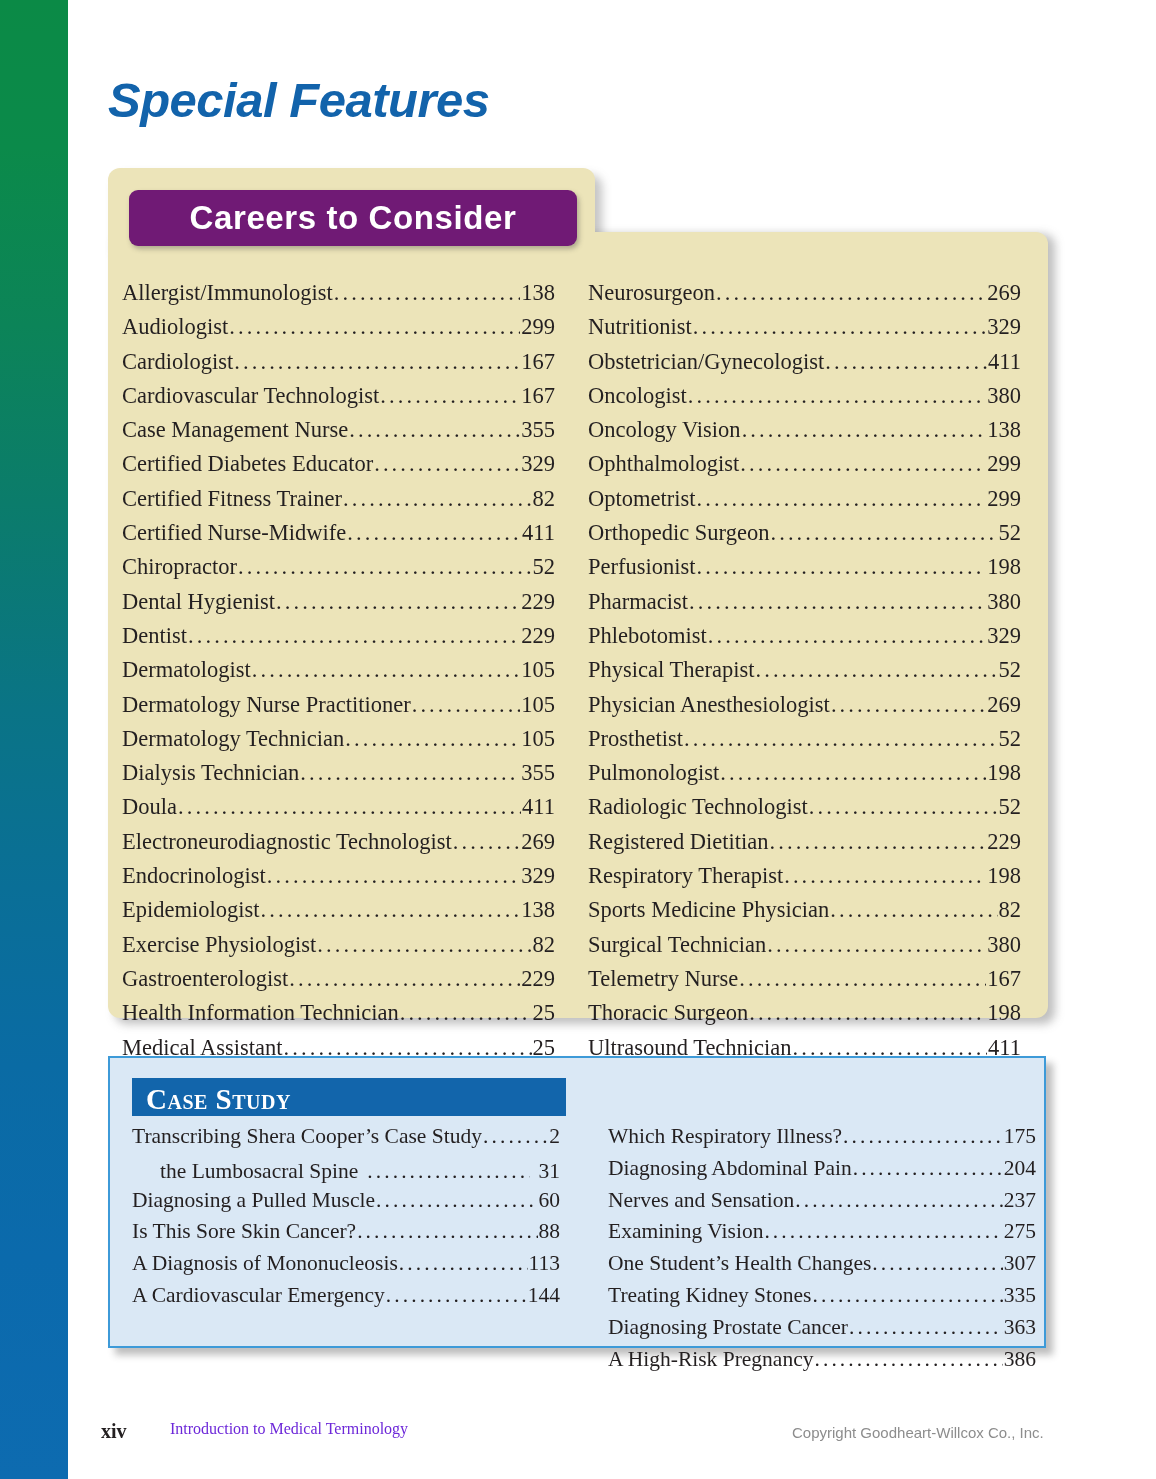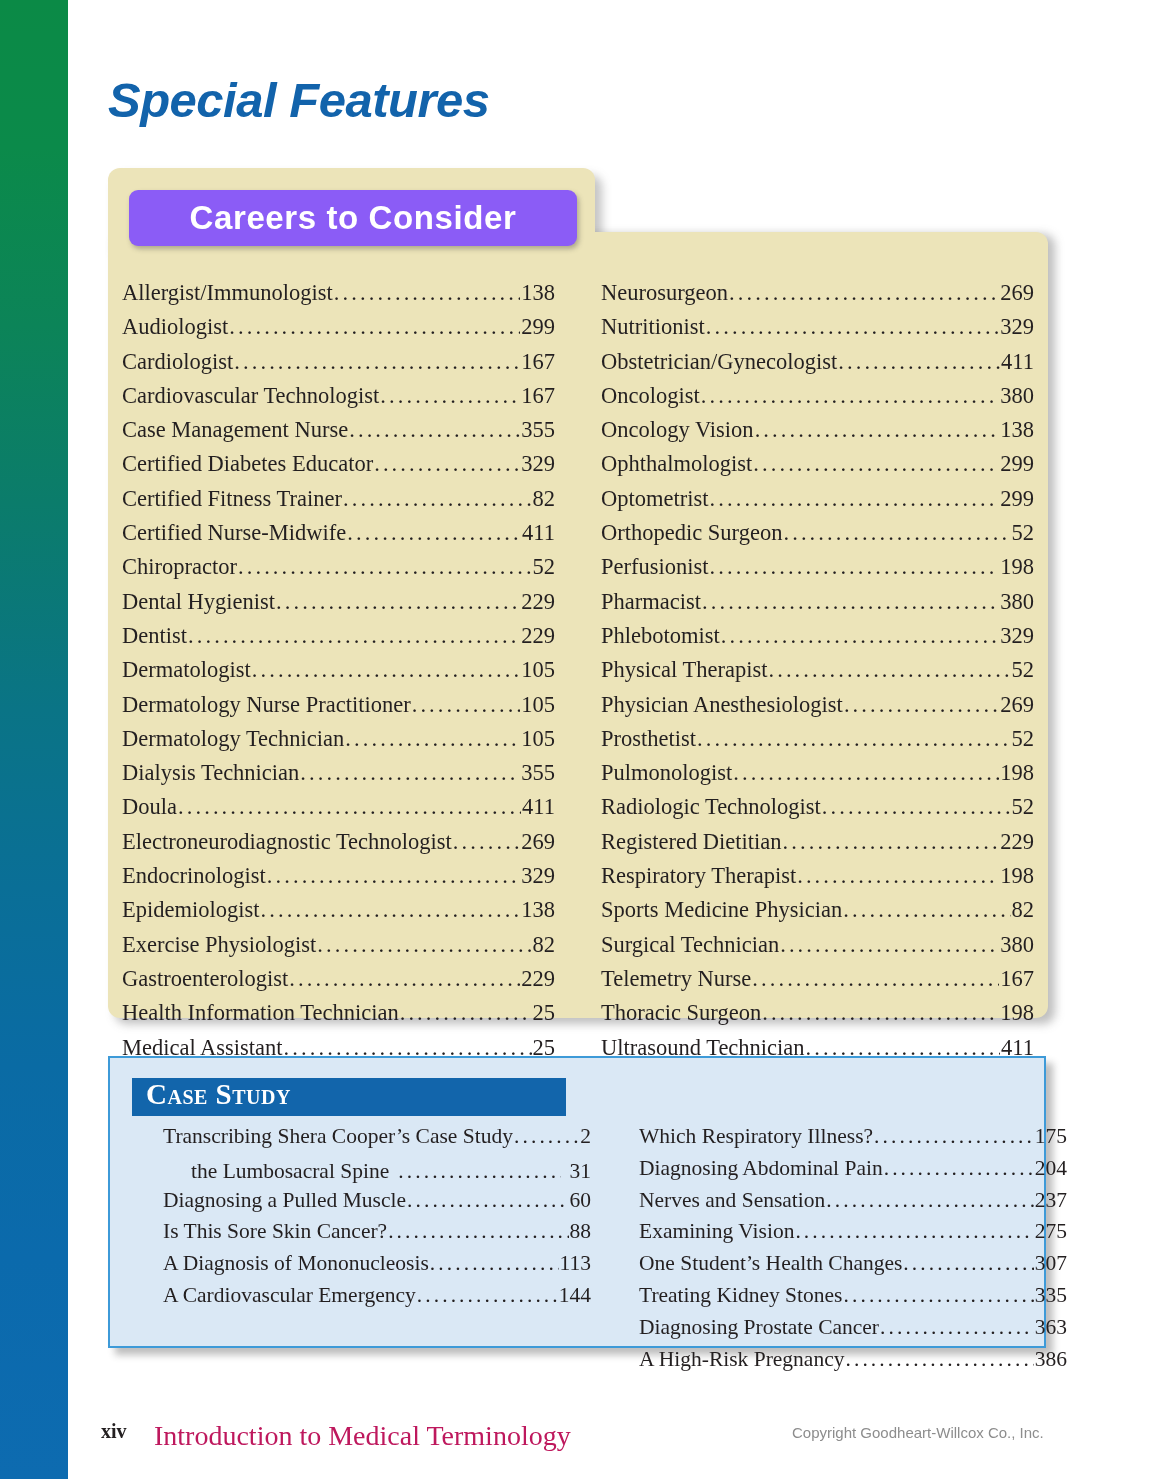--- a/index.html
+++ b/index.html
@@ -103,21 +103,21 @@
     width: 40px;
     height: 24px;
     background: #ece4b9;
   }
   #careers-badge {
     position: absolute;
     left: 21px;
     top: 22px;
     width: 448px;
     height: 56px;
-    background: #8b5cf6;
+    background: #701a75;
     border-radius: 9px;
     box-shadow: 2px 3px 5px rgba(60,60,60,0.35);
     display: flex;
     align-items: center;
     justify-content: center;
   }
   #careers-badge-label {
     font-family: "Liberation Sans", "DejaVu Sans", sans-serif;
     font-weight: bold;
     font-size: 33px;
@@ -154,21 +154,21 @@
   .leader-row .entry-page {
     flex: 0 0 auto;
     text-align: right;
   }
 
   
   #careers-list {
     left: 0px;
     top: 112px;
     width: 940px;
-    gap: 18px;
+    gap: 5px;
   }
   #careers-list .leader-col {
     width: 461px;
   }
   #careers-list .leader-row {
     height: 34.3px;
     font-size: 22.5px;
     color: #231f20;
     padding: 0 14px 0 14px;
   }
@@ -187,38 +187,37 @@
     box-shadow: 7px 7px 7px rgba(60,60,60,0.33);
   }
   #case-study-header {
     position: absolute;
     left: 22px;
     top: 20px;
     width: 434px;
     height: 38px;
     background: #1265ab;
     display: flex;
-    align-items: flex-start;
+    align-items: flex-end;
   }
   #case-study-header-label {
     color: #ffffff;
     font-family: "Liberation Serif", "DejaVu Serif", serif;
     font-weight: bold;
     font-variant: small-caps;
     font-size: 29px;
     letter-spacing: 0.5px;
     padding-left: 14px;
     white-space: nowrap;
   }
   #case-list {
     left: 0px;
     top: 66px;
     width: 938px;
     gap: 14px;
-    padding-left: 31px;
   }
   #case-list .leader-col {
     width: 462px;
   }
   #case-list .leader-row {
     min-height: 31.8px;
     font-size: 21.5px;
     color: #231f20;
     padding: 0 12px 0 22px;
   }
@@ -251,24 +250,24 @@
   #footer-folio {
     position: absolute;
     left: 101px;
     top: 0;
     font-size: 20px;
     font-weight: bold;
     color: #231f20;
   }
   #footer-booktitle {
     position: absolute;
-    left: 154px;
+    left: 170px;
     top: 0;
-    font-size: 28px;
-    color: #be185d;
+    font-size: 16px;
+    color: #6d28d9;
   }
   #footer-copyright {
     position: absolute;
     left: 792px;
     top: 4px;
     font-family: "Liberation Sans", "DejaVu Sans", sans-serif;
     font-size: 15px;
     color: #8d8d8d;
   }
 </style>

